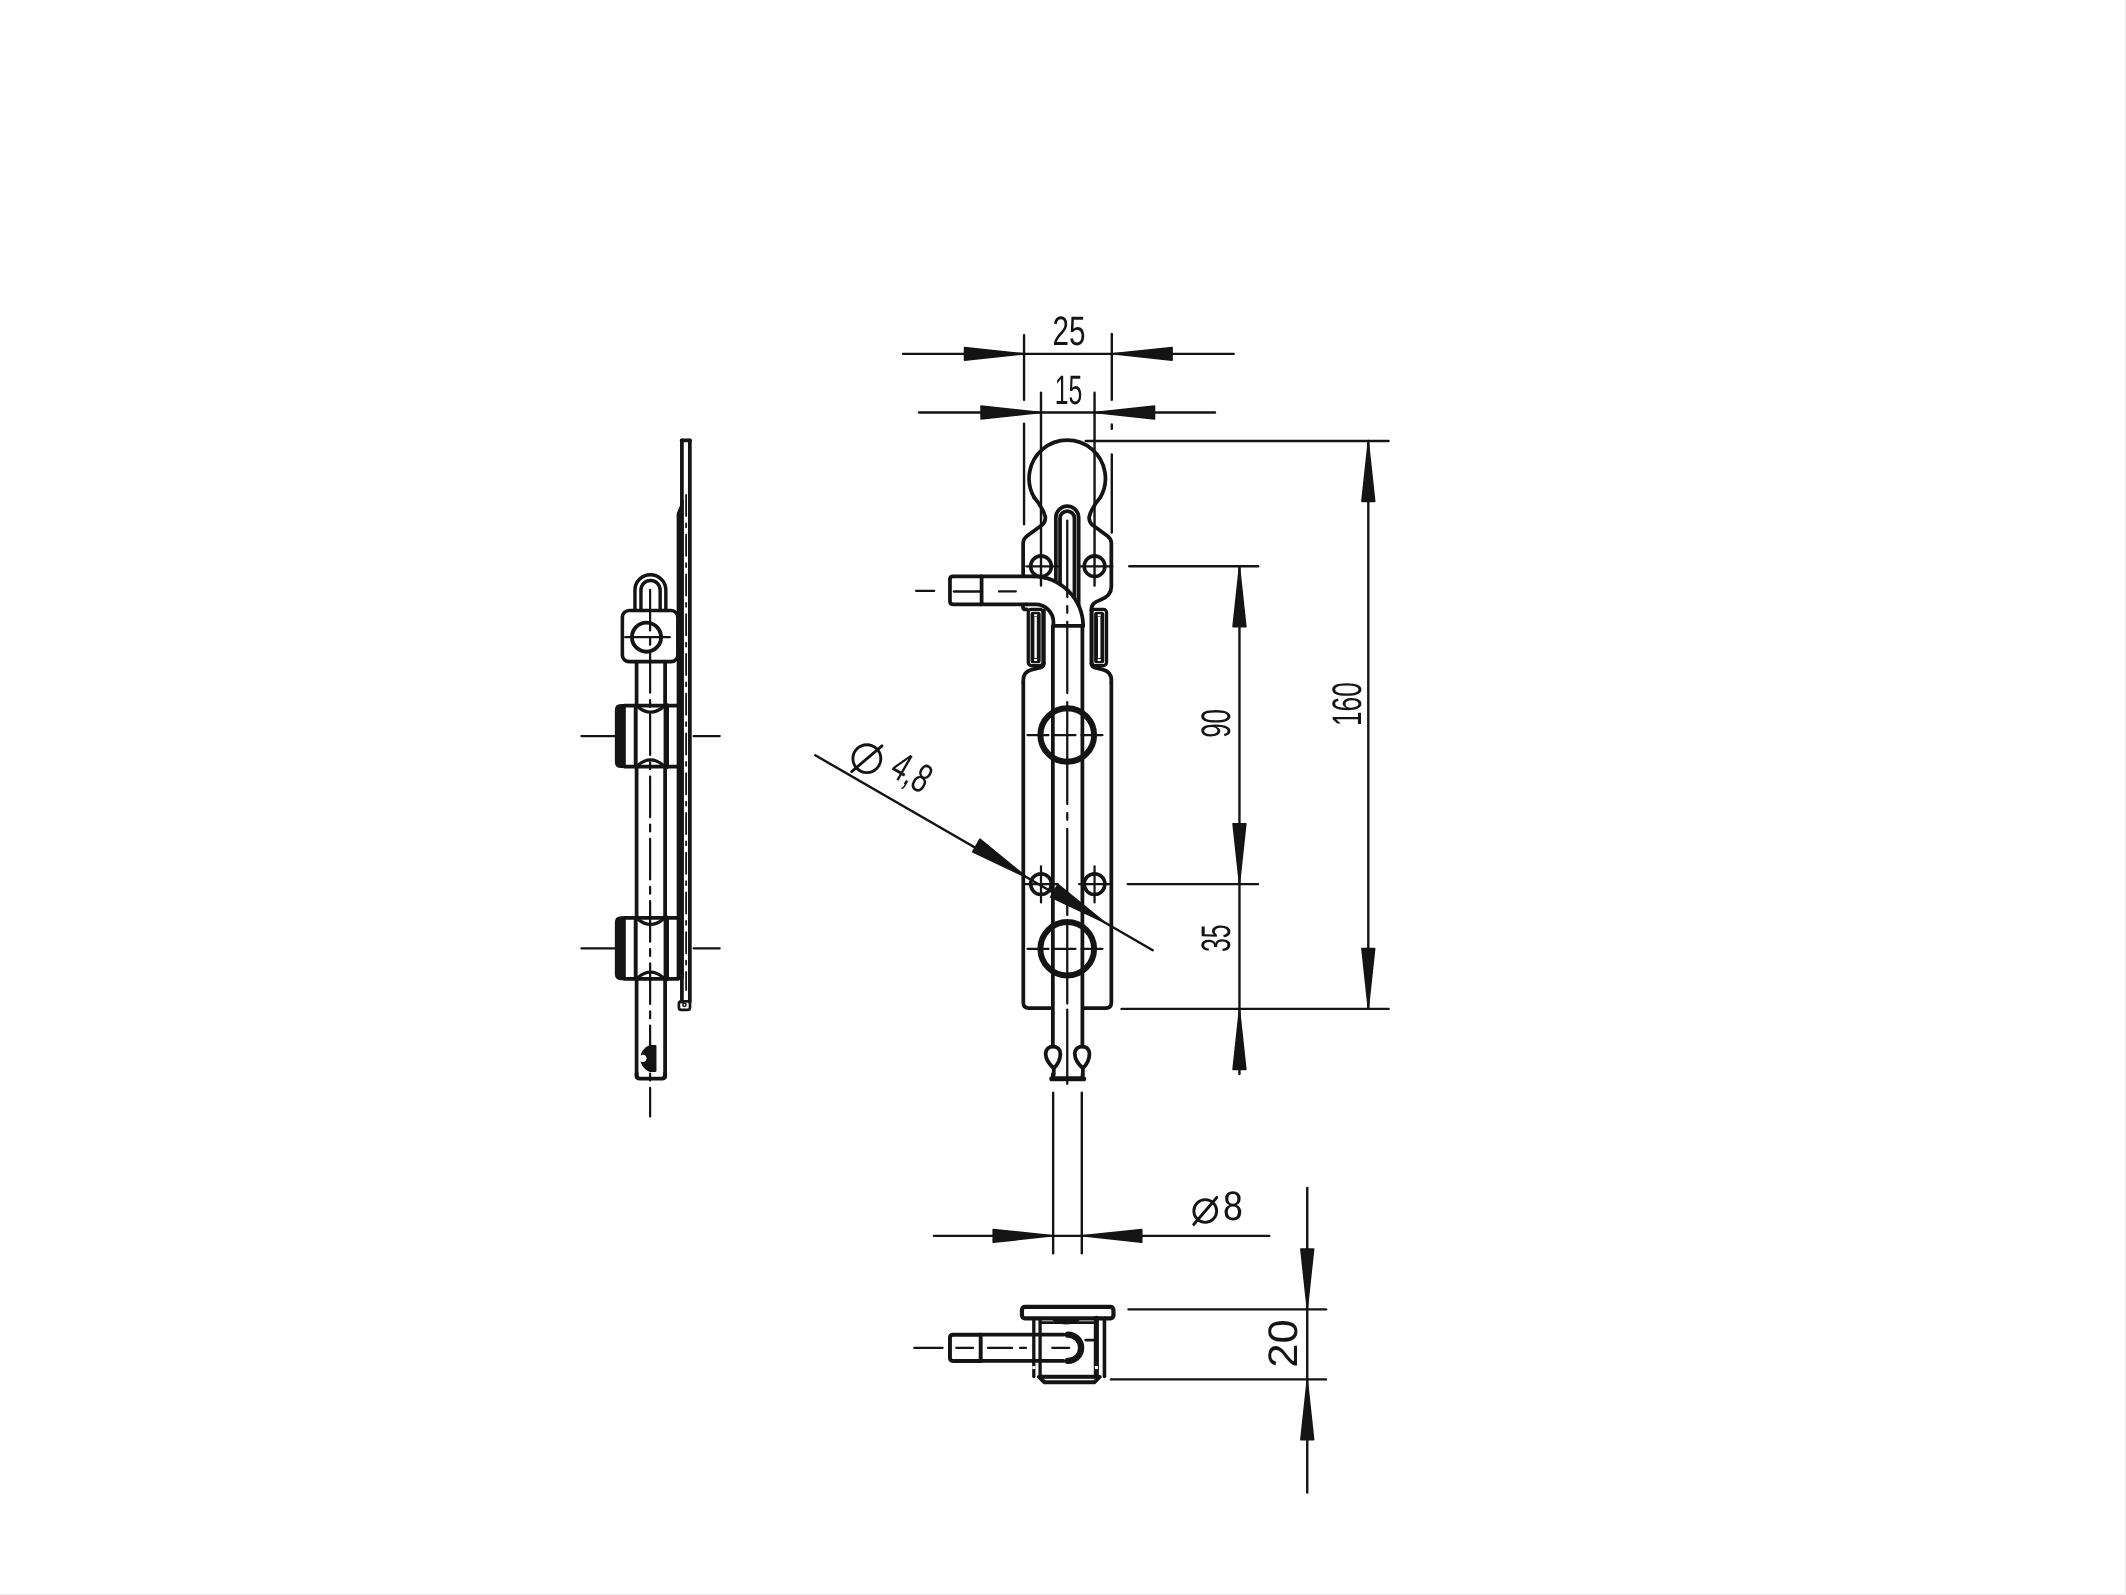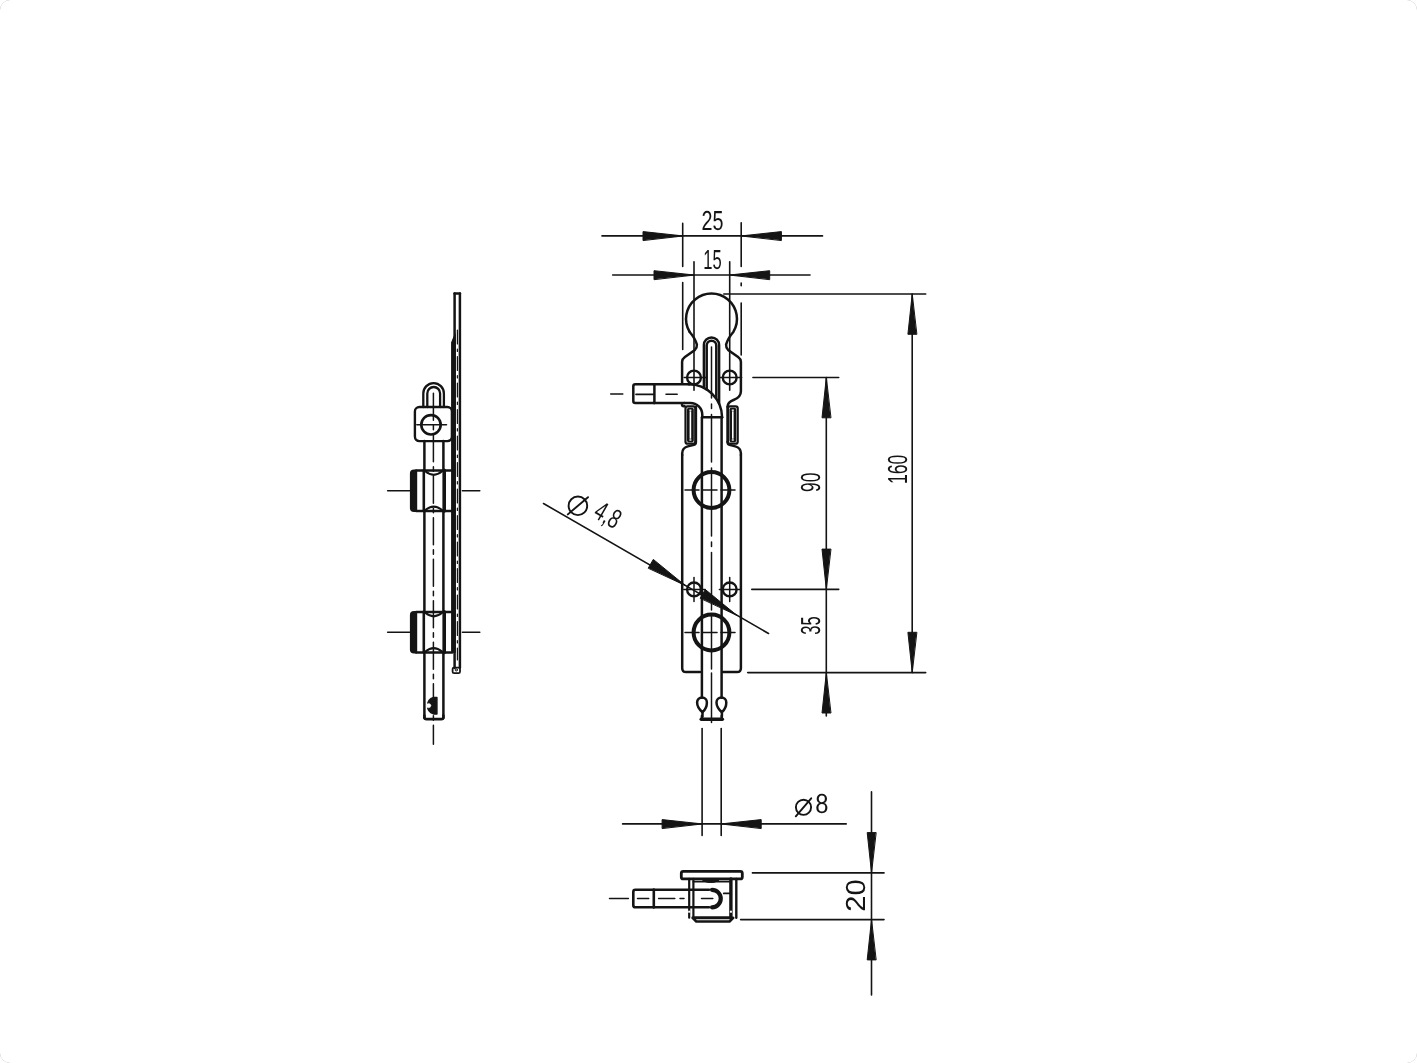--- a/index.html
+++ b/index.html
@@ -1,16 +1,16 @@
 <!DOCTYPE html>
 <html><head>
 <meta charset="utf-8">
 <style>
   html,body{margin:0;padding:0;background:#ffffff;}
-  .page{width:1417px;height:1063px;position:relative;background:#14b8a6;overflow:hidden;filter:grayscale(100%);border-radius:10px;}
+  .page{width:1417px;height:1063px;position:relative;background:#14b8a6;overflow:hidden;filter:grayscale(100%);}
   svg{position:absolute;left:0;top:0;}
   text{font-family:"Liberation Sans",sans-serif;fill:#141414;text-rendering:geometricPrecision;-webkit-font-smoothing:antialiased;}
 </style>
 </head>
 <body>
 <div class="page">
 <svg width="1417" height="1063" viewBox="0 0 1417 1063" fill="none" stroke-linecap="round" stroke-linejoin="round">
 
 <rect x="0" y="0" width="1417" height="1063" fill="#ffffff" stroke="none"></rect>
 

